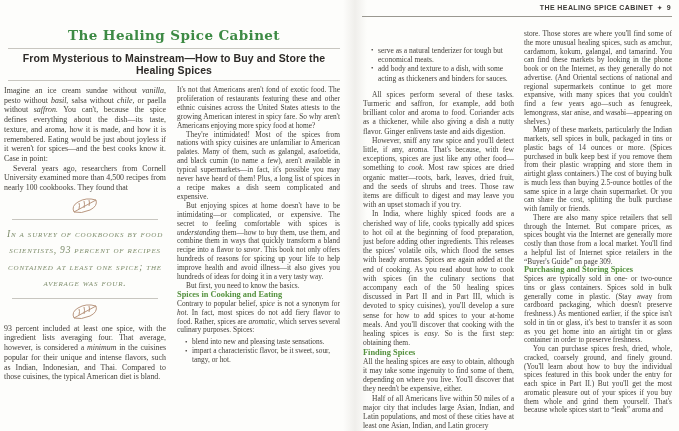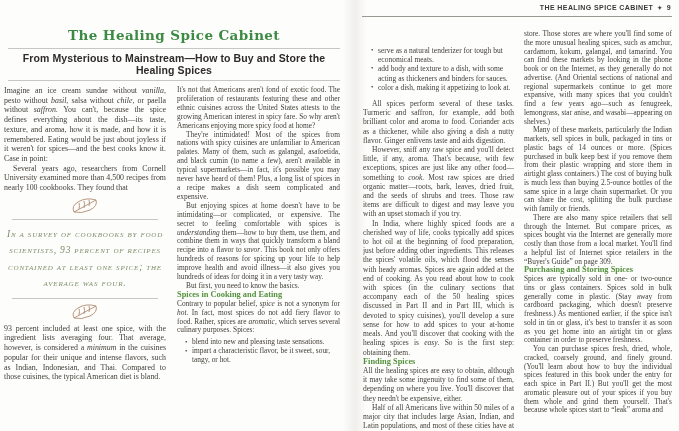--- a/index.html
+++ b/index.html
@@ -109,21 +109,20 @@
     <ul class="bullets">
       <li>blend into new and pleasing taste sensations.</li>
       <li>impart a characteristic flavor, be it sweet, sour, tangy, or hot.</li>
     </ul>
   </div>
 
   <div class="col col3">
     <ul class="bullets" style="margin-top:16px">
       <li>serve as a natural tenderizer for tough but economical meats.</li>
       <li>add body and texture to a dish, with some acting as thickeners and binders for sauces.</li>
-      <li>color a dish, making it appetizing to look at.</li>
     </ul>
     <p class="ind" style="margin-top:7px">All spices perform several of these tasks. Turmeric and saffron, for example, add both brilliant color and aroma to food. Coriander acts as a thickener, while also giving a dish a nutty flavor. Ginger enlivens taste and aids digestion.</p>
     <p class="ind">However, sniff any raw spice and you'll detect little, if any, aroma. That's because, with few exceptions, spices are just like any other food—something to <i>cook</i>. Most raw spices are dried organic matter—roots, bark, leaves, dried fruit, and the seeds of shrubs and trees. Those raw items are difficult to digest and may leave you with an upset stomach if you try.</p>
     <p class="ind">In India, where highly spiced foods are a cherished way of life, cooks typically add spices to hot oil at the beginning of food preparation, just before adding other ingredients. This releases the spices' volatile oils, which flood the senses with heady aromas. Spices are again added at the end of cooking. As you read about how to cook with spices (in the culinary sections that accompany each of the 50 healing spices discussed in Part II and in Part III, which is devoted to spicy cuisines), you'll develop a sure sense for how to add spices to your at-home meals. And you'll discover that cooking with the healing spices is <i>easy</i>. So is the first step: obtaining them.</p>
     <p class="heading">Finding Spices</p>
     <p>All the healing spices are easy to obtain, although it may take some ingenuity to find some of them, depending on where you live. You'll discover that they needn't be expensive, either.</p>
     <p class="ind">Half of all Americans live within 50 miles of a major city that includes large Asian, Indian, and Latin populations, and most of these cities have at least one Asian, Indian, and Latin grocery</p>
   </div>
 
   <div class="col col4">

